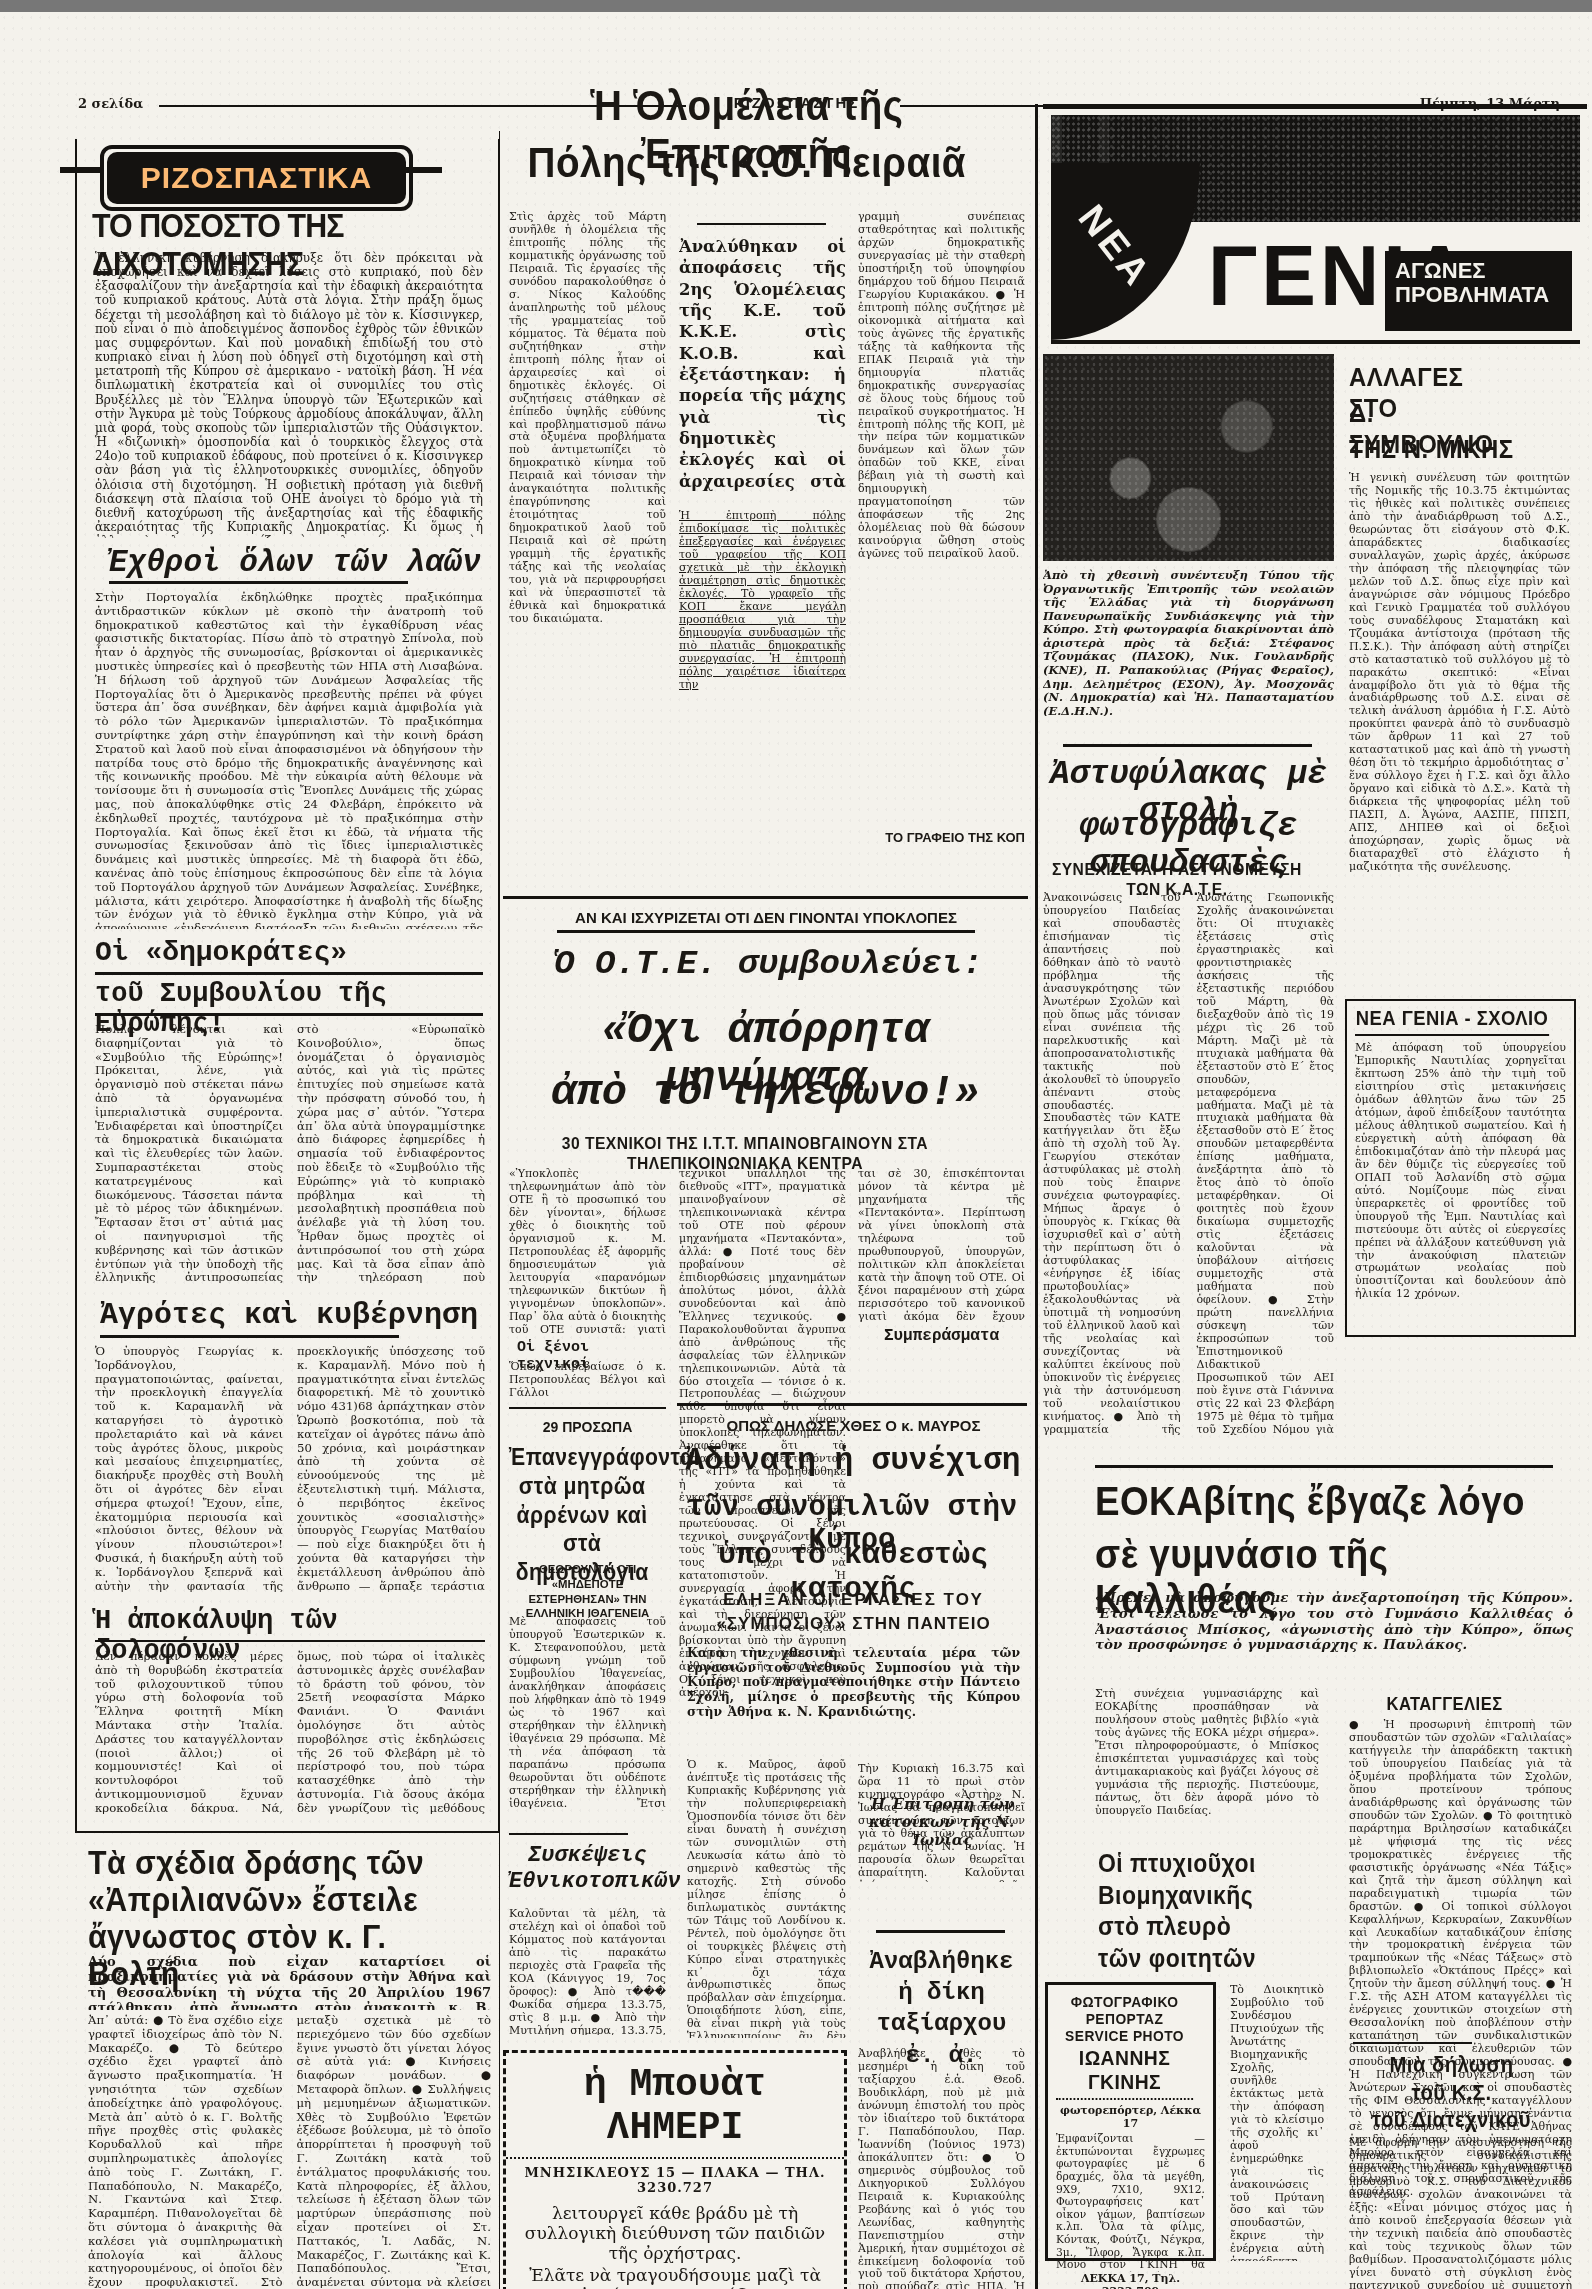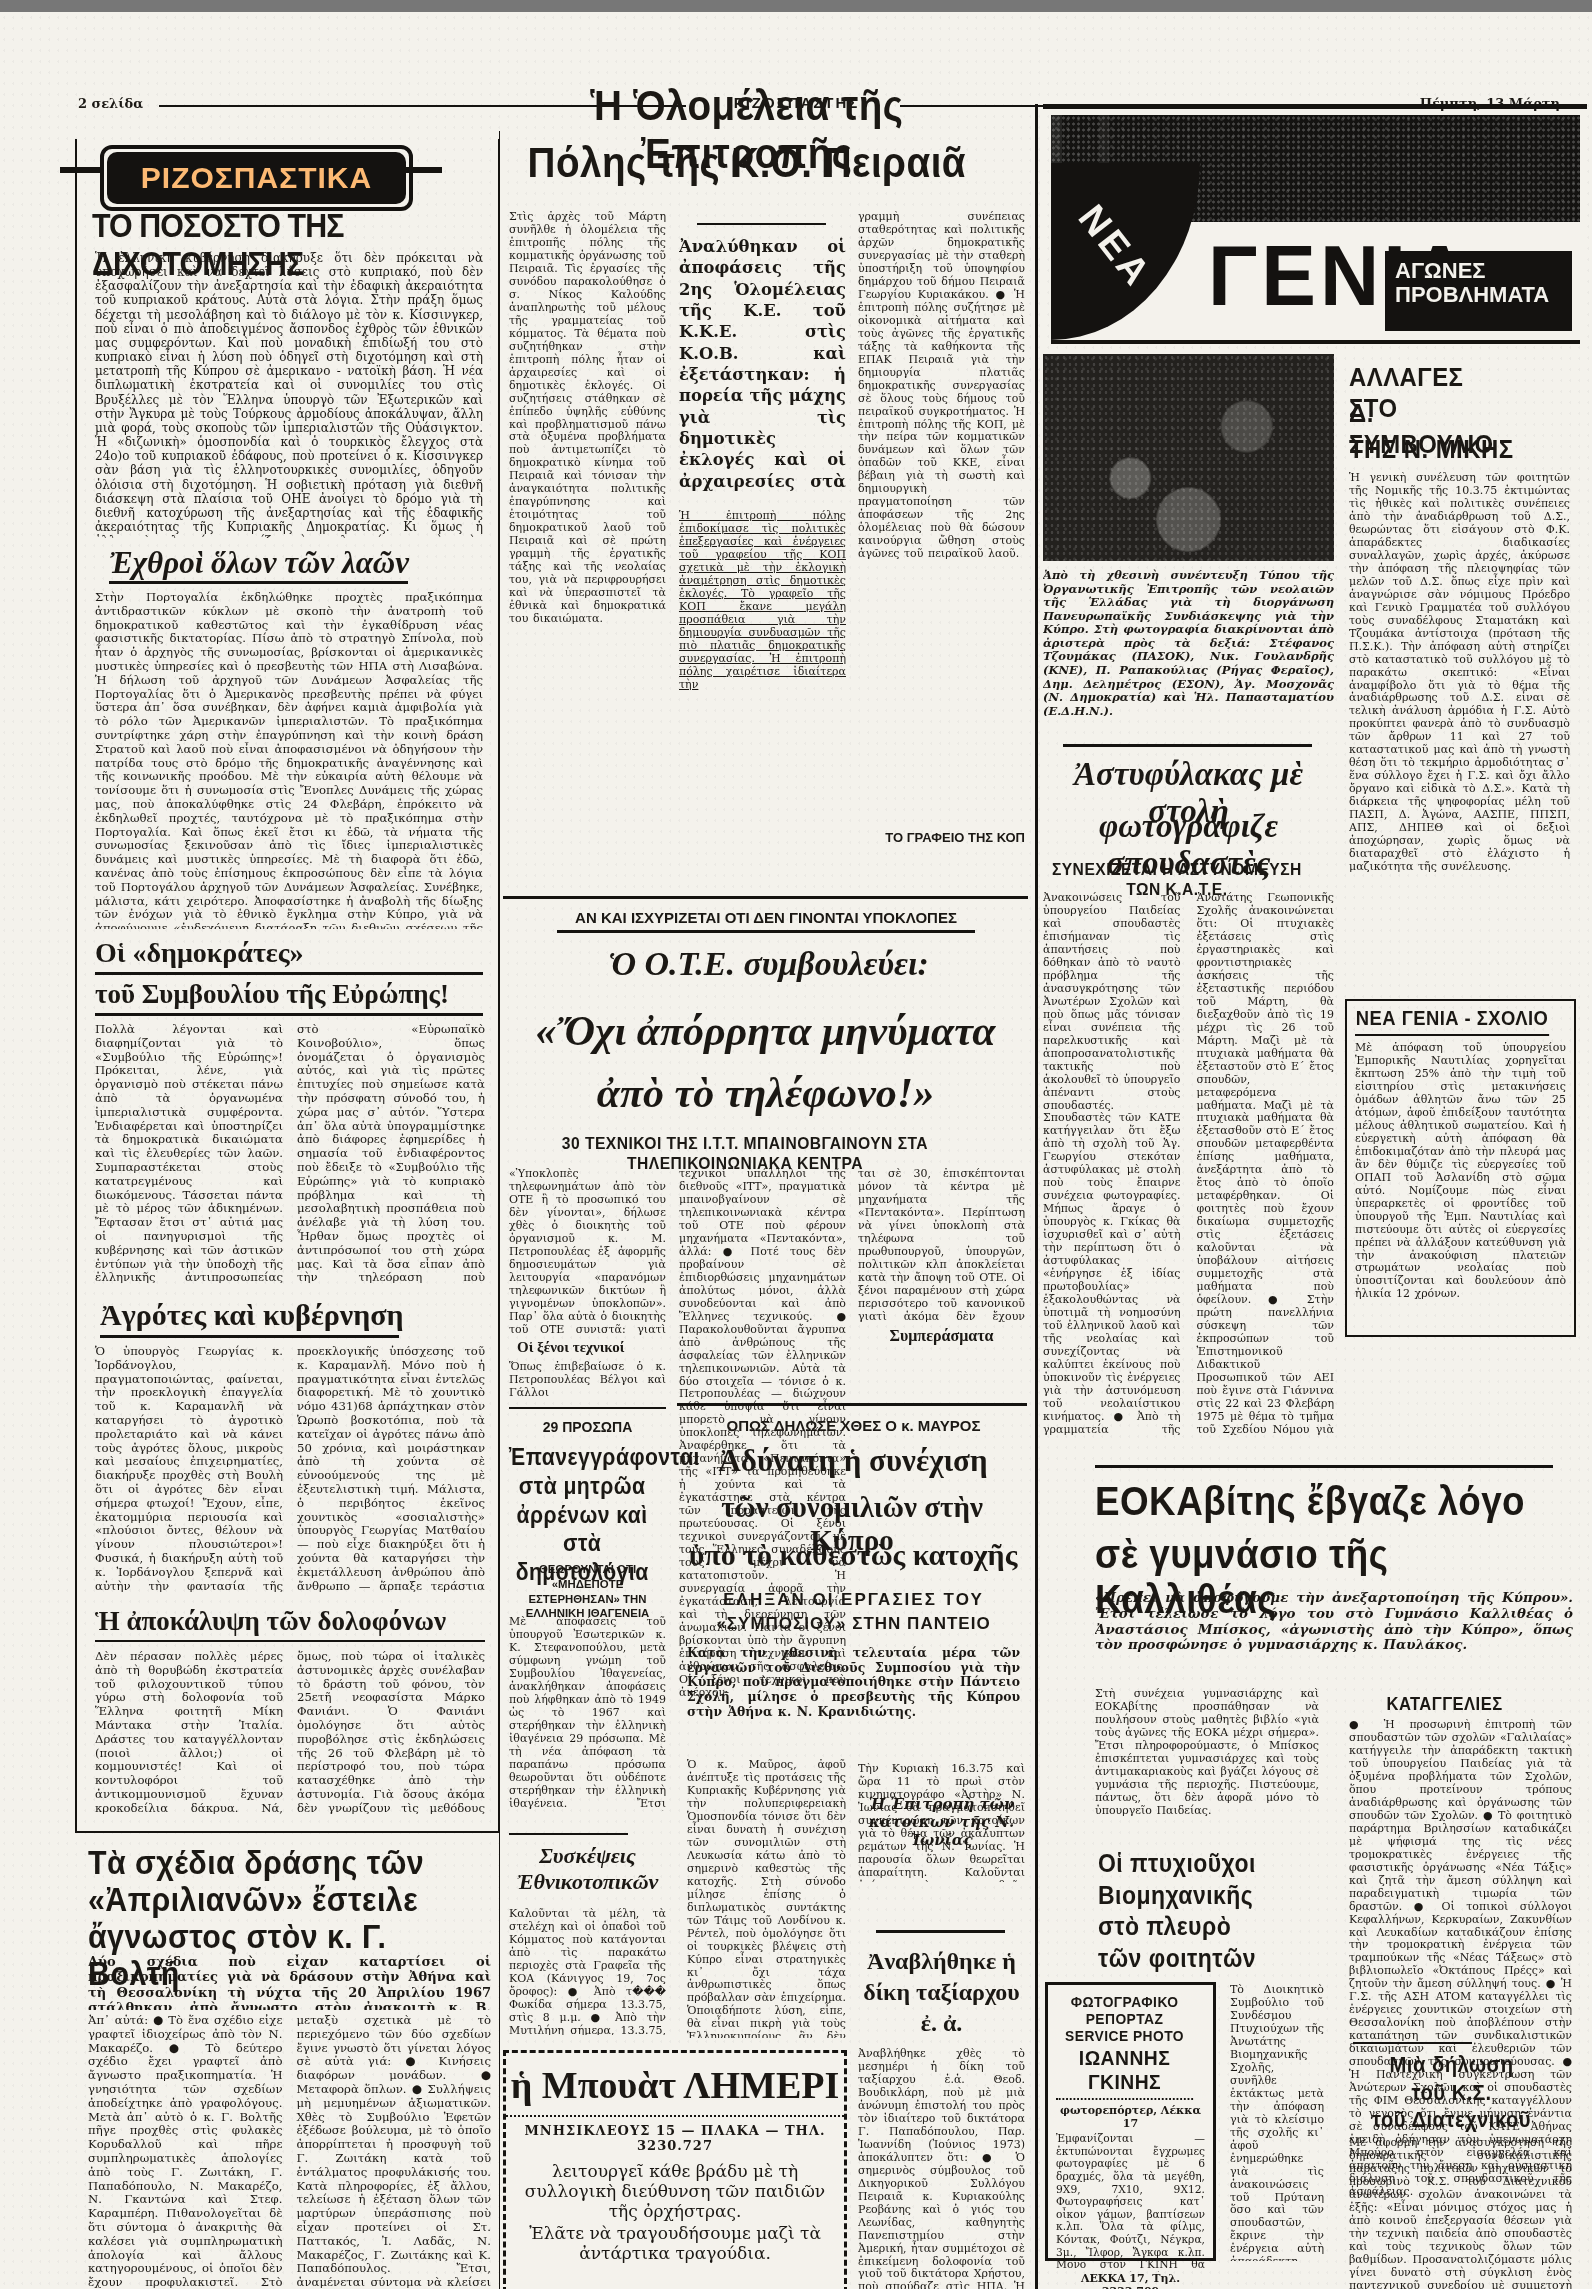--- a/index.html
+++ b/index.html
@@ -5,21 +5,21 @@
   html,body{margin:0;padding:0;background:#777;}
   #page{position:relative;width:1592px;height:2289px;margin:12px auto;
     background:#f4f2ec;
     background-image:radial-gradient(rgba(0,0,0,.035) 1px, transparent 1px);
     background-size:9px 11px;
     font-family:"DejaVu Serif", serif;color:#1b1814;overflow:hidden;}
   .abs{position:absolute;}
   .b{font-size:11.7px;line-height:1.18;text-align:justify;overflow:hidden;word-spacing:1px;}
   .sm{font-size:11px;}
   .cols2{column-count:2;column-gap:14px;}
-  .hserif{font-family:Liberation Serif, serif;font-weight:bold;}
+  .hserif{font-family:Liberation Mono, monospace;font-weight:bold;}
   .hsans{font-family:"Liberation Sans",sans-serif;font-weight:bold;letter-spacing:0.5px;}
   .cond{transform:scaleX(.92);transform-origin:left center;}
   .center{text-align:center;}
   .rule{background:#151310;}
   .kicker{font-family:"Liberation Sans",sans-serif;font-weight:bold;text-align:center;}
   .sig{font-family:"Liberation Sans",sans-serif;font-weight:bold;text-align:right;}
   .photo{background:#23211e;
     background-image:
       radial-gradient(circle at 30% 60%, rgba(200,200,195,.35) 0 8%, transparent 9%),
       radial-gradient(circle at 70% 35%, rgba(180,180,175,.28) 0 10%, transparent 11%),

